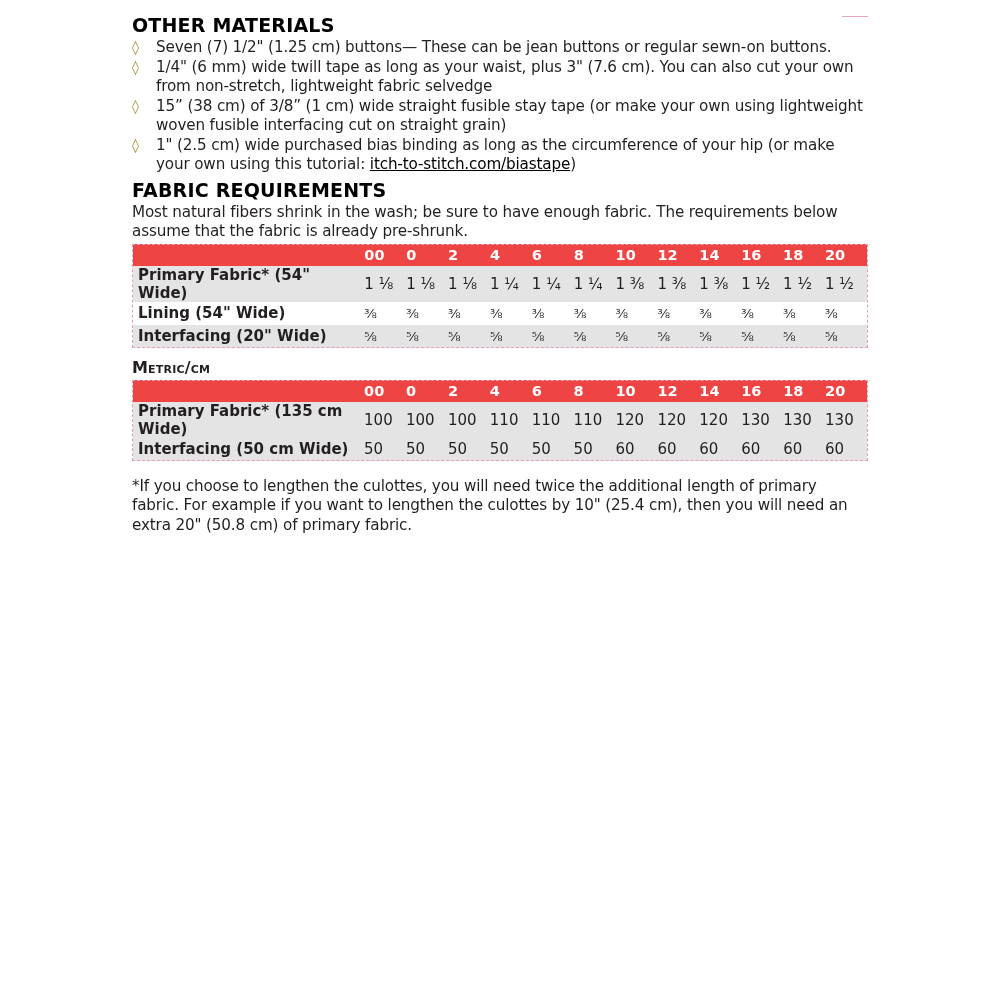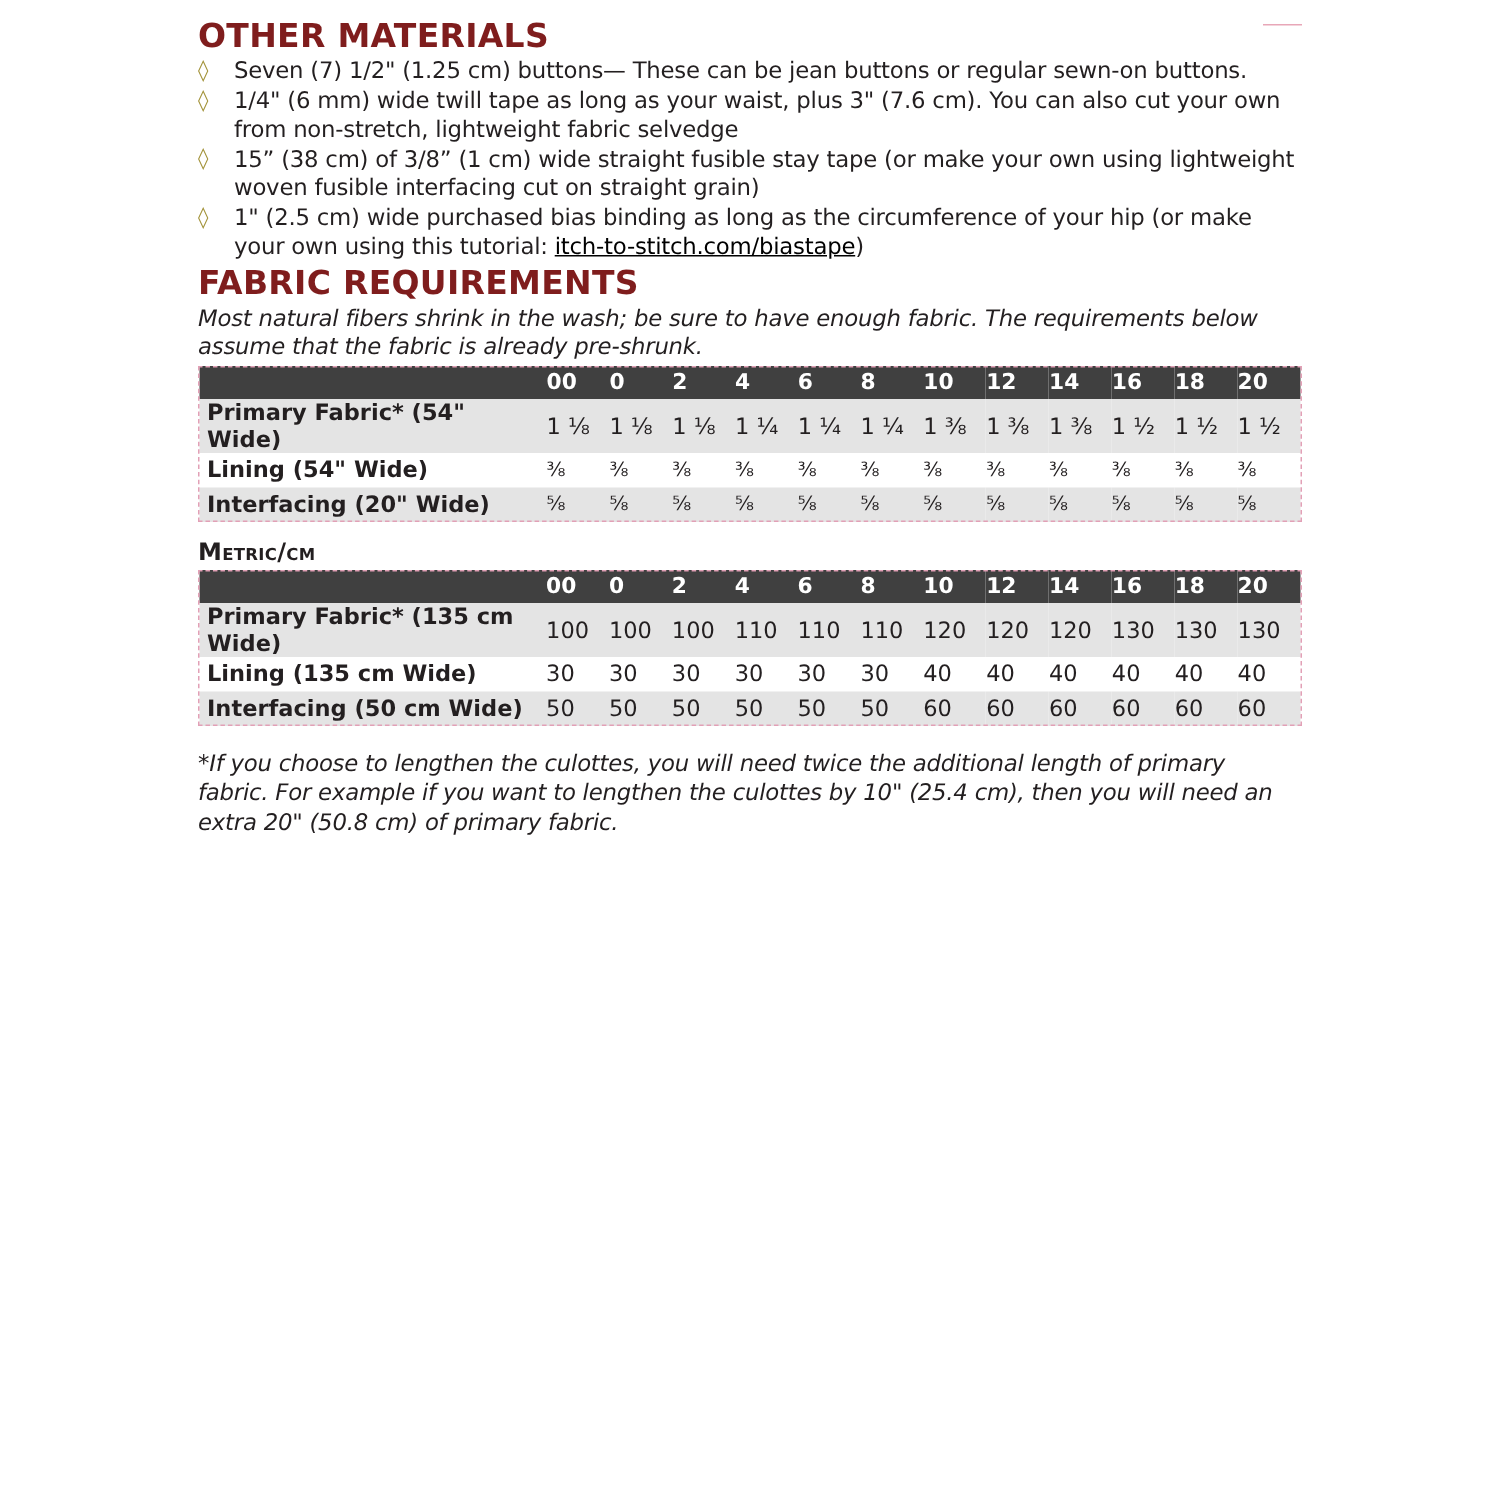--- a/index.html
+++ b/index.html
@@ -1,31 +1,31 @@
 <!DOCTYPE html>
 <html><head>
 <meta charset="utf-8">
 <style>
   html, body { margin: 0; padding: 0; background: #ffffff; }
   body { width: 1000px; height: 1000px; position: relative; overflow: hidden;
          font-family: "DejaVu Sans", sans-serif; color: #231f20; }
   .page { position: absolute; left: 132px; top: 12px; width: 736px; }
   .corner-mark { position: absolute; left: 842px; top: 16px; width: 26px; height: 1px; background: #e8a7b8; }
-  .h2 { color: #7f1d1d; font-weight: bold; font-size: 22px; letter-spacing: 0.2px; margin: 0; line-height: 26px; }
+  .h2 { color: #000000; font-weight: bold; font-size: 19px; letter-spacing: 0.2px; margin: 0; line-height: 26px; }
   .bullets { list-style: none; margin: 0; padding: 0; }
   .bullets li { position: relative; padding-left: 24px; font-size: 15.2px; line-height: 19.5px; letter-spacing: -0.15px; }
   .bullets .dia { position: absolute; left: 0; top: 0; color: #a3933a; font-size: 14px; }
   a.link { color: #000000; text-decoration: underline; }
-  .para { font-size: 15.2px; line-height: 19.5px; letter-spacing: -0.15px; margin: 0; font-style: italic; }
+  .para { font-size: 15.2px; line-height: 19.5px; letter-spacing: -0.15px; margin: 0; }
   .sc { font-weight: bold; font-size: 16px; margin: 0; line-height: 20px; font-variant: small-caps; letter-spacing: 0.2px; }
   .tbl-wrap { position: relative; width: 736px; margin-top: 2px; }
   .tbl-wrap::before { content: ""; position: absolute; left: 0; right: 0; top: 0; bottom: 0;
        border: 1.5px dashed #e2a0b6; pointer-events: none; }
   table { border-collapse: collapse; width: 734px; margin-left: 1px; font-size: 15px; }
-  th { background: #404040; color: #ffffff; font-weight: bold; height: 22px; text-align: left; padding: 0; font-size: 14.5px; }
+  th { background: #ef4444; color: #ffffff; font-weight: bold; height: 22px; text-align: left; padding: 0; font-size: 14.5px; }
   td { height: 23px; padding: 0; text-align: left; }
   td.lbl { font-weight: bold; padding-left: 5px; width: 227px; font-size: 15px; }
   tr.odd td { background: #e4e4e4; }
   tr.even td { background: #ffffff; }
   td.v, th.v { width: 42px; }
   .frac { font-size: 13px; }
 </style>
 </head>
 <body>
 
@@ -141,35 +141,20 @@
             <td class="v">110</td>
             <td class="v">110</td>
             <td class="v">110</td>
             <td class="v">120</td>
             <td class="v">120</td>
             <td class="v">120</td>
             <td class="v">130</td>
             <td class="v">130</td>
             <td class="v">130</td>
           </tr>
-          <tr class="even">
-            <td class="lbl">Lining (135 cm Wide)</td>
-            <td class="v">30</td>
-            <td class="v">30</td>
-            <td class="v">30</td>
-            <td class="v">30</td>
-            <td class="v">30</td>
-            <td class="v">30</td>
-            <td class="v">40</td>
-            <td class="v">40</td>
-            <td class="v">40</td>
-            <td class="v">40</td>
-            <td class="v">40</td>
-            <td class="v">40</td>
-          </tr>
           <tr class="odd">
             <td class="lbl">Interfacing (50 cm Wide)</td>
             <td class="v">50</td>
             <td class="v">50</td>
             <td class="v">50</td>
             <td class="v">50</td>
             <td class="v">50</td>
             <td class="v">50</td>
             <td class="v">60</td>
             <td class="v">60</td>

